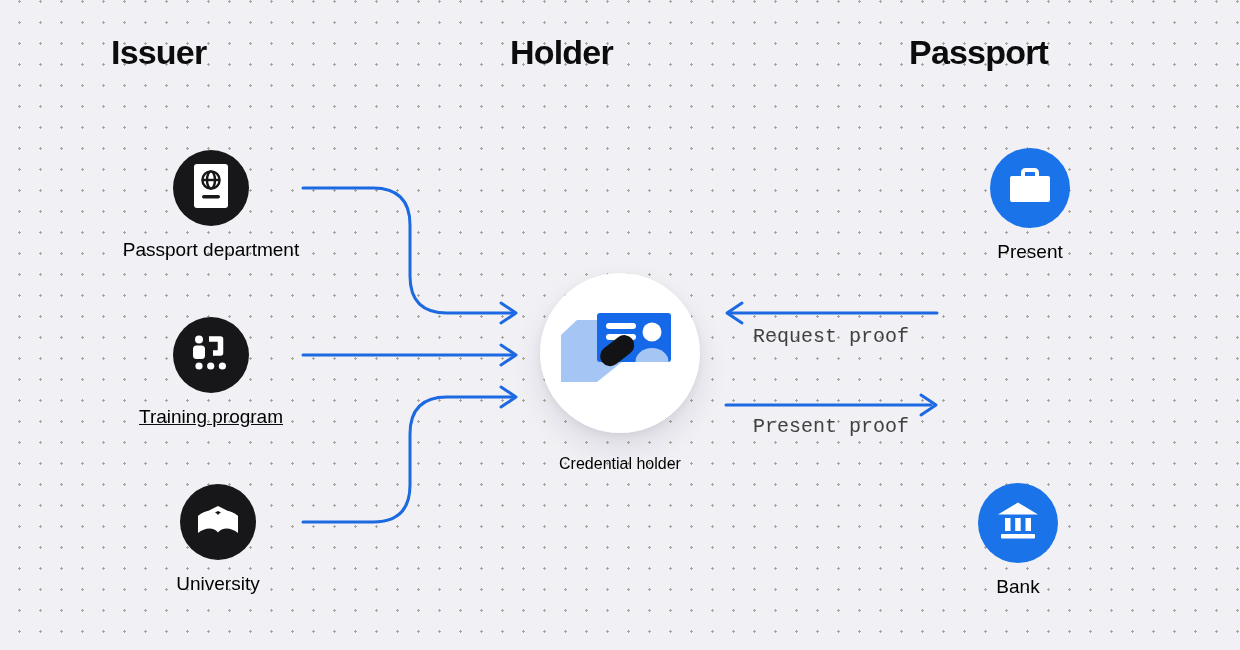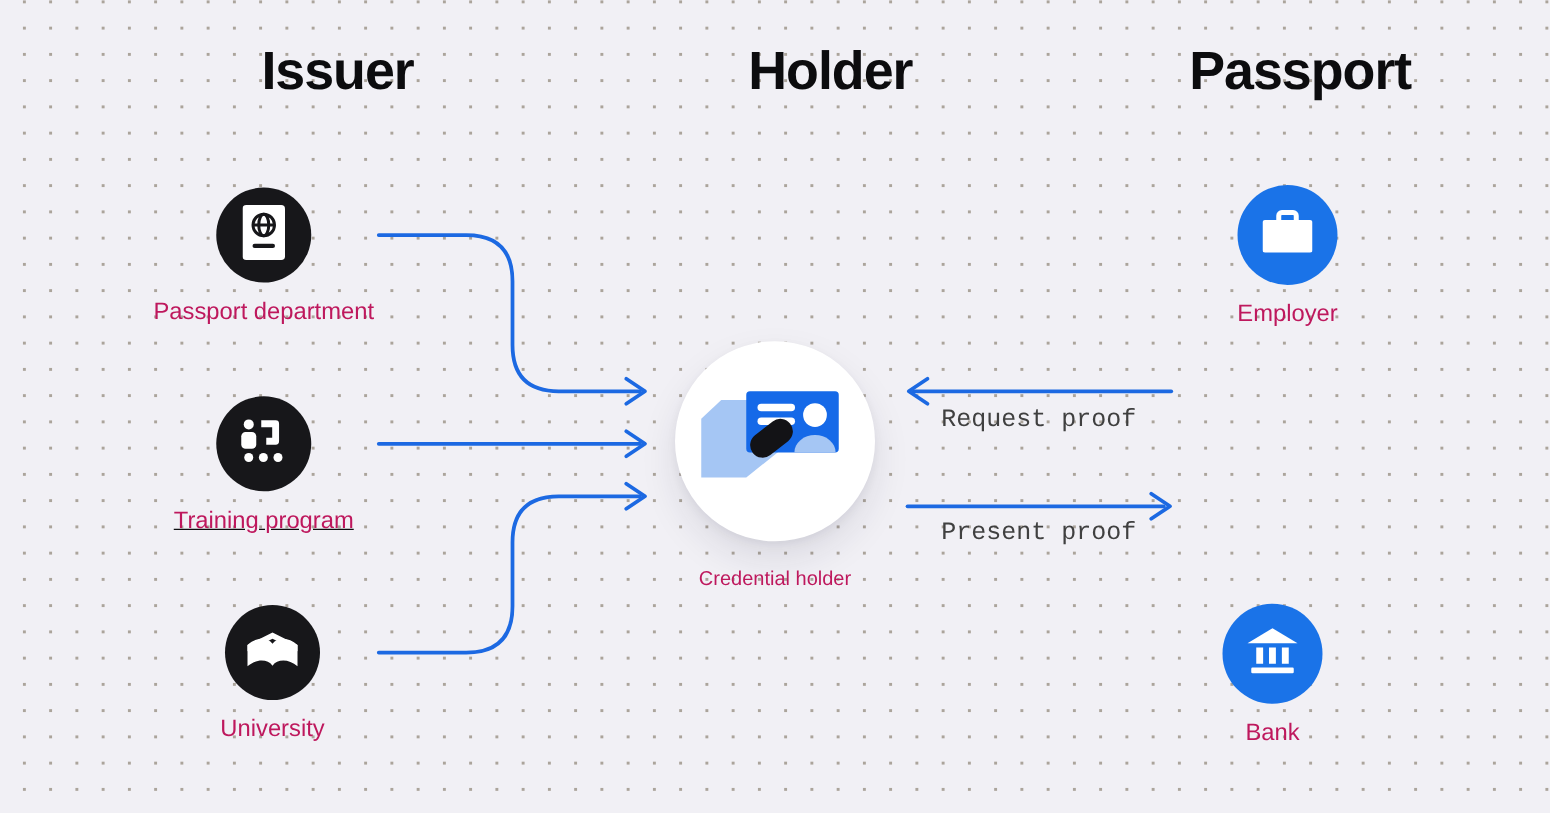--- a/index.html
+++ b/index.html
@@ -12,22 +12,22 @@
     background-size: 21px 21px;
     background-position: 9px 12px;
     overflow: hidden;
     color: #0e0e10;
   }
   .stage { position: absolute; inset: 0; }
   .col-header {
     position: absolute;
     width: 220px;
     top: 33px;
-    text-align: right;
-    font-size: 43px;
+    text-align: left;
+    font-size: 34px;
     font-weight: 700;
     letter-spacing: -0.8px;
     color: #0c0c0e;
   }
   .hdr-issuer   { left: 111px; }
   .hdr-holder   { left: 510px; }
   .hdr-verifier { left: 909px; }
 
   .node {
     position: absolute;
@@ -41,21 +41,21 @@
     display: flex;
     align-items: center;
     justify-content: center;
     flex: none;
   }
   .issuer-circle { width: 76px; height: 76px; background: #17171a; }
   .verifier-circle { width: 80px; height: 80px; background: #1a73e8; }
   .node-label {
     margin-top: 13px;
     font-size: 19px;
-    color: #be185d;
+    color: #000000;
     text-align: center;
     white-space: nowrap;
   }
 
   
   .n-passport  { left: 81px;  top: 150px; }
   .n-training  { left: 81px;  top: 317px; text-decoration: underline; }
   .n-university{ left: 88px;  top: 484px; }
   .n-employer  { left: 900px; top: 148px; }
   .n-shop      { left: 900px; top: 315px; }
@@ -191,21 +191,21 @@
 
   <div class="node n-employer">
     <div class="node-circle verifier-circle">
       <span>
         <svg width="40" height="36" viewBox="0 0 40 36">
           <rect x="13" y="2" width="14" height="11" rx="2.5" fill="none" stroke="#ffffff" stroke-width="4"></rect>
           <rect x="0" y="8" width="40" height="26" rx="2" fill="#ffffff"></rect>
         </svg>
       </span>
     </div>
-    <div class="node-label">Employer</div>
+    <div class="node-label">Present</div>
   </div>
 
 
   <div class="node n-bank">
     <div class="node-circle verifier-circle">
       <span>
         <svg width="44" height="40" viewBox="0 0 44 40" fill="#ffffff">
           <path d="M2 13.5 L22 1.5 L42 13.5 Z"></path>
           <rect x="9" y="17" width="5.5" height="13"></rect>
           <rect x="19.2" y="17" width="5.5" height="13"></rect>

